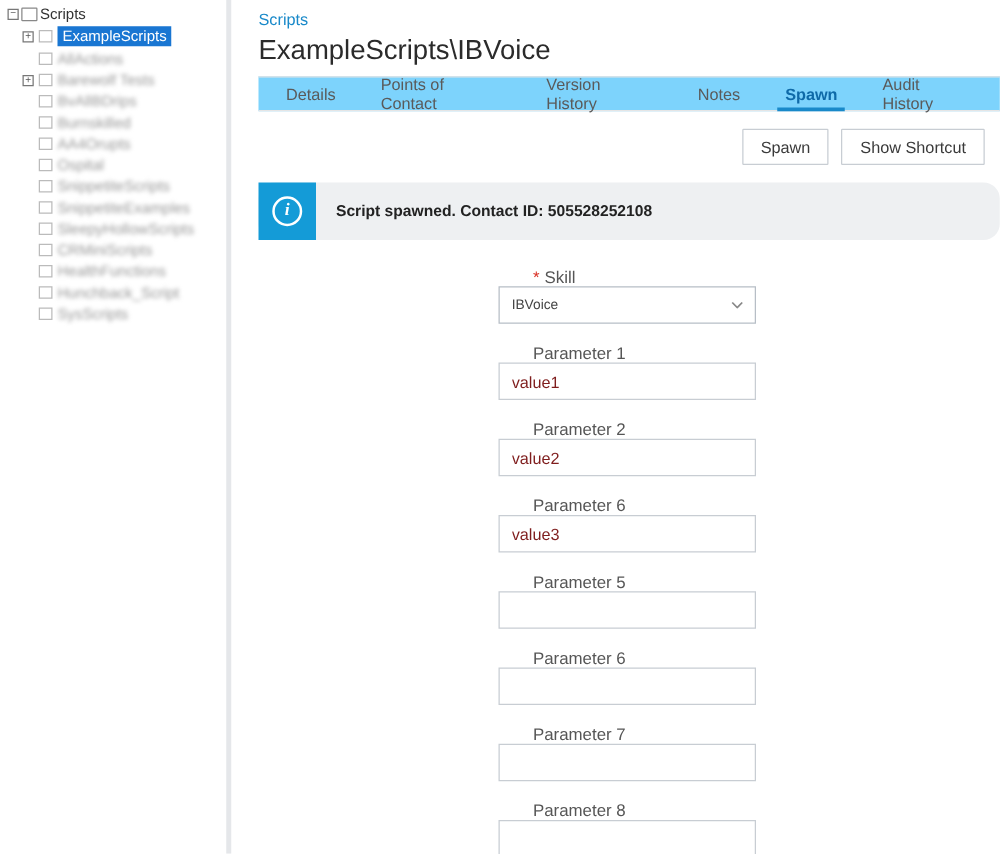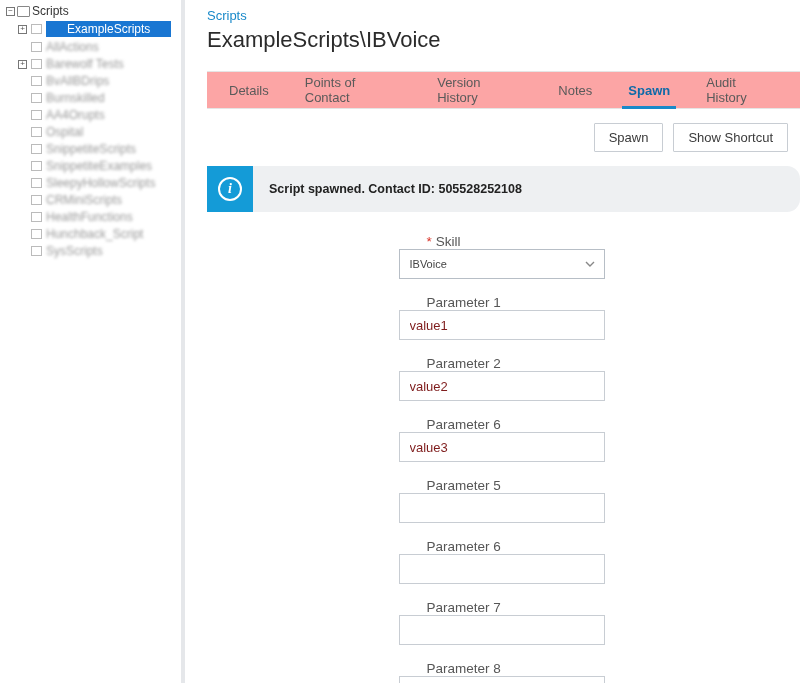--- a/index.html
+++ b/index.html
@@ -67,21 +67,21 @@
   .tree-item .blur {
     filter: blur(1.5px);
     color: #999;
   }
   .tree-item.selected {
     color: #fff;
   }
   .tree-item.selected .label {
     background: #1976d2;
     color: #fff;
-    padding: 1px 21px;
+    padding: 1px 4px;
   }
   .tree-item .toggle-spacer {
     width: 9px; height: 9px;
     display: inline-block;
   }
   .tree-item .tree-toggle { flex-shrink: 0; }
   .tree-item .mini-icon {
     width: 11px; height: 10px;
     border: 1px solid #bbb;
     display: inline-block;
@@ -93,31 +93,31 @@
   .breadcrumb {
     color: #1989c9;
     font-size: 13px;
     margin-bottom: 4px;
     cursor: pointer;
   }
   .page-title {
     font-size: 22px;
     font-weight: 400;
     color: #2b2b2b;
-    margin-bottom: 18px;
+    margin-bottom: 8px;
   }
 
   
   .tabbar {
     display: flex;
     align-items: flex-end;
-    background: #fca5a5;
+    background: #7dd3fc;
     border-top: 1px solid #e5e5e5;
     border-bottom: 1px solid #e5e5e5;
-    height: 38px;
+    height: 28px;
     padding: 0 6px;
     gap: 4px;
   }
   .tab {
     padding: 0 16px;
     height: 100%;
     display: flex;
     align-items: center;
     color: #5a5a5a;
     font-size: 13px;

